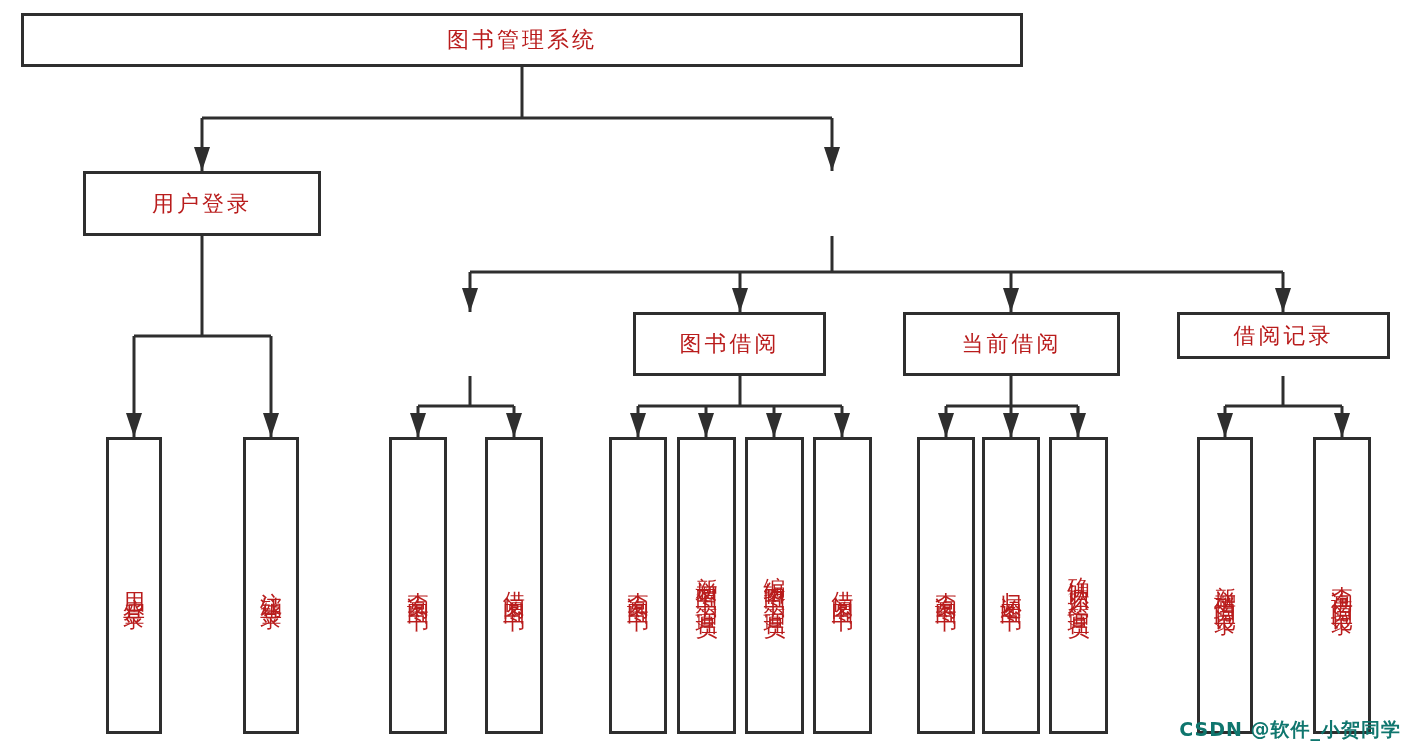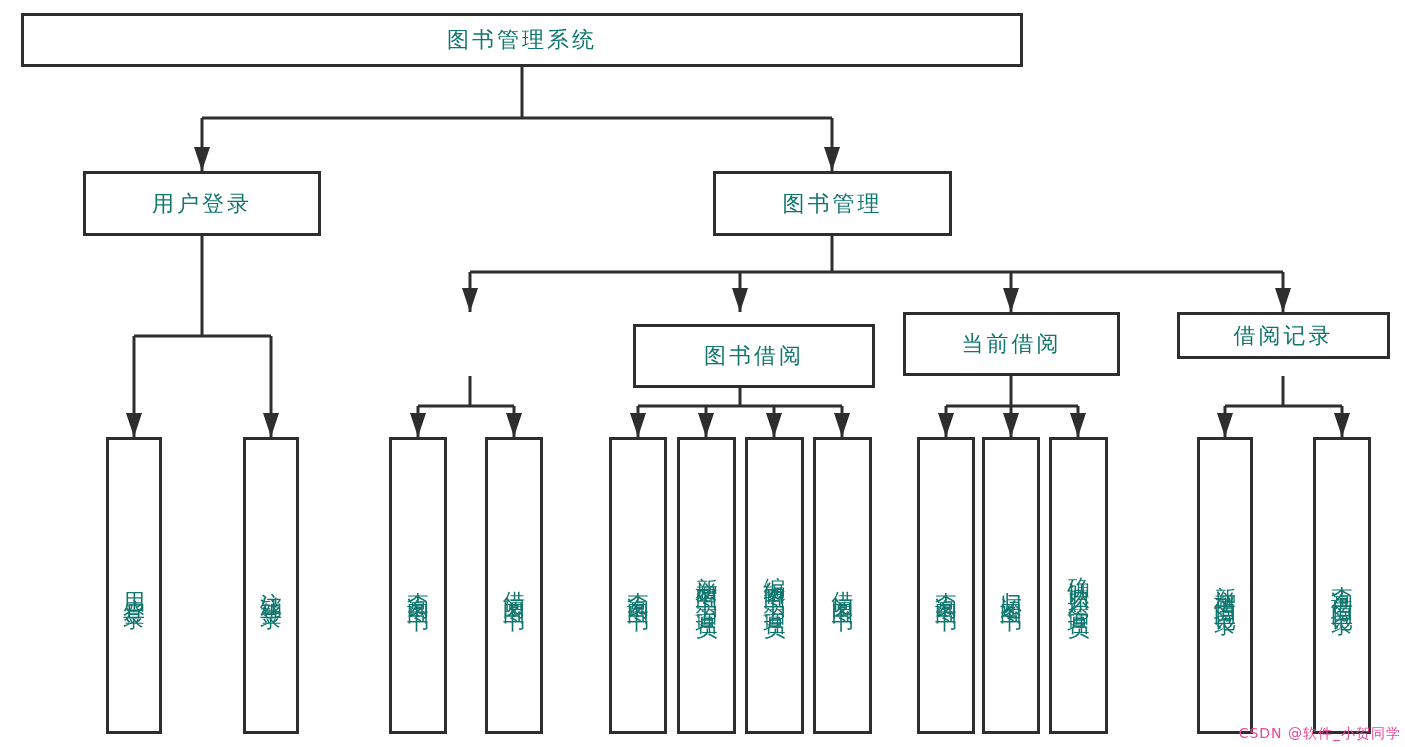--- a/index.html
+++ b/index.html
@@ -6,30 +6,30 @@
   .canvas{
     position:relative;width:1405px;height:747px;background:#ffffff;
     font-family:"DejaVu Sans","Liberation Sans",sans-serif;overflow:hidden;
   }
   .wires{position:absolute;left:0;top:0;width:1405px;height:747px;}
   .wires polyline{fill:none;stroke:#2e2e2e;stroke-width:3;}
   .wires polygon{fill:#2e2e2e;stroke:none;}
   .box{
     position:absolute;background:#ffffff;border:3px solid #2e2e2e;
     box-sizing:border-box;display:flex;align-items:center;justify-content:center;
-    color:#0f766e;
+    color:#b91c1c;
   }
   .box.h span{font-size:22px;letter-spacing:3px;white-space:nowrap;line-height:1;}
   .box.v span{
     writing-mode:vertical-rl;text-orientation:mixed;
     font-size:22px;letter-spacing:6px;line-height:1;
   }
   .watermark{
-    position:absolute;right:4px;bottom:4px;color:#ec4899;
-    font-size:14px;letter-spacing:1px;white-space:nowrap;z-index:5;
+    position:absolute;right:4px;bottom:4px;color:#0f766e;
+    font-size:19px;letter-spacing:1px;white-space:nowrap;z-index:5;font-weight:bold;
   }
 </style>
 </head>
 <body>
 
 <div class="canvas">
 
   <svg class="wires" viewBox="0 0 1405 747">
 
     <polyline points="522,67 522,118"></polyline>
@@ -92,25 +92,22 @@
     <polygon points="1334,413 1350,413 1342,437"></polygon>
   </svg>
 
   <div class="box h" style="left:21px;top:13px;width:1002px;height:54px">
     <span>图书管理系统</span>
   </div>
 
   <div class="box h" style="left:83px;top:171px;width:238px;height:65px">
     <span>用户登录</span>
   </div>
-  <div class="box h" style="left:713px;top:171px;width:239px;height:65px">
-    <span>图书管理</span>
-  </div>
 
-  <div class="box h" style="left:633px;top:324px;width:242px;height:64px">
+  <div class="box h" style="left:633px;top:312px;width:193px;height:64px">
     <span>图书借阅</span>
   </div>
   <div class="box h" style="left:903px;top:312px;width:217px;height:64px">
     <span>当前借阅</span>
   </div>
   <div class="box h" style="left:1177px;top:312px;width:213px;height:47px">
     <span>借阅记录</span>
   </div>
 
   <div class="box v" style="left:106px;top:437px;width:56px;height:297px">

